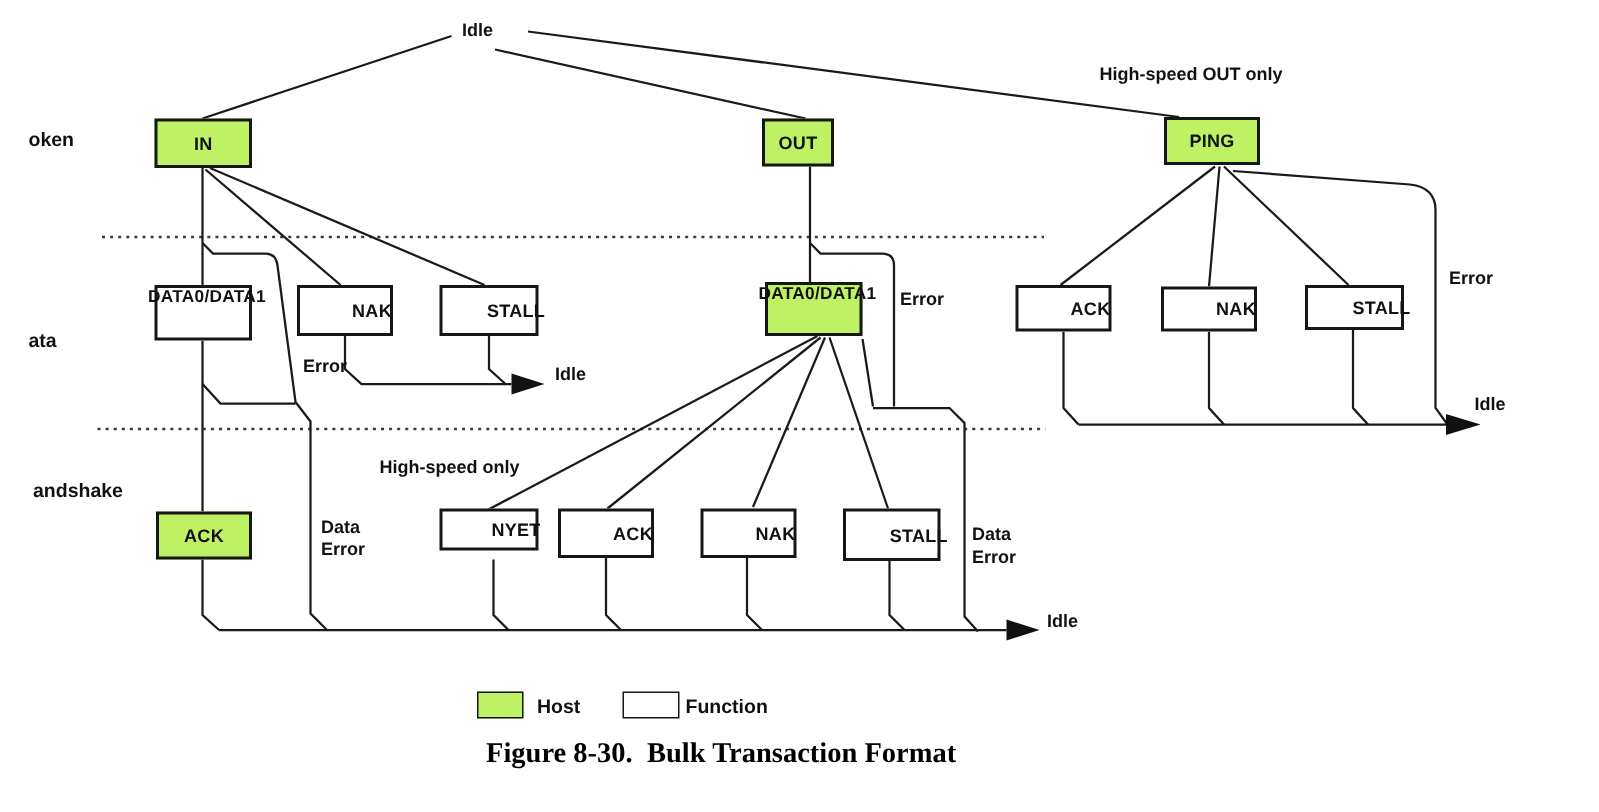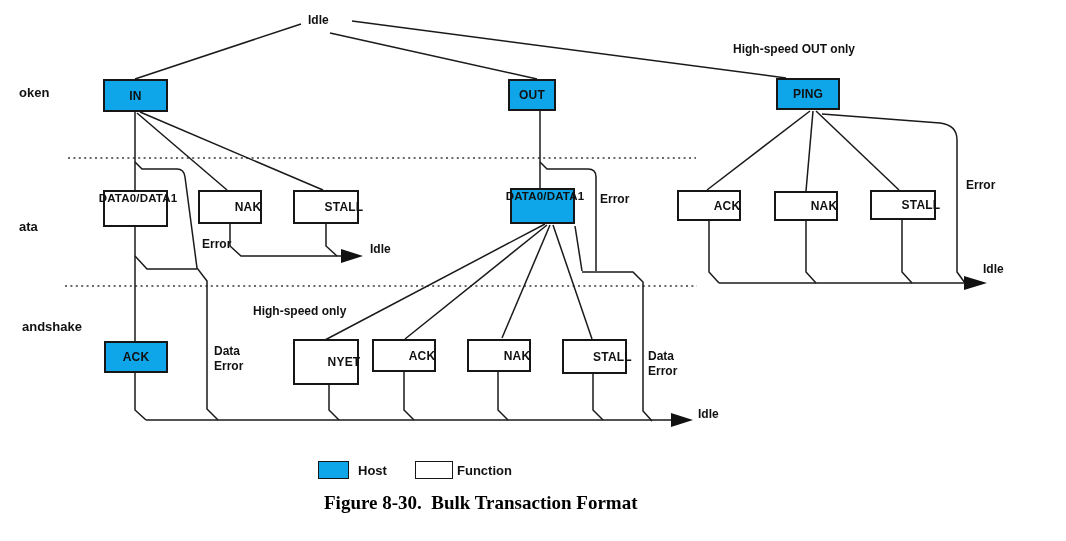--- a/index.html
+++ b/index.html
@@ -5,21 +5,21 @@
   html,body{margin:0;padding:0;background:#fff;}
   #canvas{position:relative;width:1066px;height:541px;background:#fff;overflow:hidden;
           font-family:"Liberation Sans",sans-serif;}
   #edges{position:absolute;left:0;top:0;}
   #edges path{fill:none;stroke:#1a1a1a;stroke-width:1.5;}
   #edges path.dotted{stroke:#3a3a3a;stroke-width:1.6;stroke-dasharray:2 3.4;}
   #edges polygon{fill:#111;stroke:none;}
   .node{position:absolute;display:flex;align-items:center;justify-content:center;
         border:2px solid #161616;box-sizing:border-box;
         font-weight:bold;font-size:12px;color:#111;letter-spacing:.2px;}
-  .host{background:#0ea5e9;}
+  .host{background:#bef264;}
   .fn{background:#ffffff;padding-left:36px;}
   .two{flex-direction:row;align-items:flex-start;justify-content:center;
        padding-left:5px;font-size:11.5px;line-height:13px;}
   .two span{display:block;}
   .lbl{position:absolute;font-weight:bold;font-size:12px;color:#111;white-space:nowrap;}
   .lbl.two-line span{display:block;line-height:15px;}
   .rowlbl{position:absolute;font-weight:bold;font-size:13px;color:#111;}
   .swatch{position:absolute;width:31px;height:18px;border:1.6px solid #161616;box-sizing:border-box;}
   .legend-lbl{position:absolute;font-weight:bold;font-size:13px;color:#111;}
   .caption{position:absolute;left:324px;top:492px;
@@ -113,21 +113,21 @@
   <div class="node fn" style="left:774px;top:191px;width:64px;height:30px">
     <span>NAK</span>
     </div>
   <div class="node fn" style="left:870px;top:190px;width:66px;height:30px">
     <span>STALL</span>
     </div>
 
   <div class="node host" style="left:104px;top:341px;width:64px;height:32px">
     <span>ACK</span>
     </div>
-  <div class="node fn" style="left:293px;top:339px;width:66px;height:46px">
+  <div class="node fn" style="left:293px;top:339px;width:66px;height:28px">
     <span>NYET</span>
     </div>
   <div class="node fn" style="left:372px;top:339px;width:64px;height:33px">
     <span>ACK</span>
     </div>
   <div class="node fn" style="left:467px;top:339px;width:64px;height:33px">
     <span>NAK</span>
     </div>
   <div class="node fn" style="left:562px;top:339px;width:65px;height:35px">
     <span>STALL</span>

